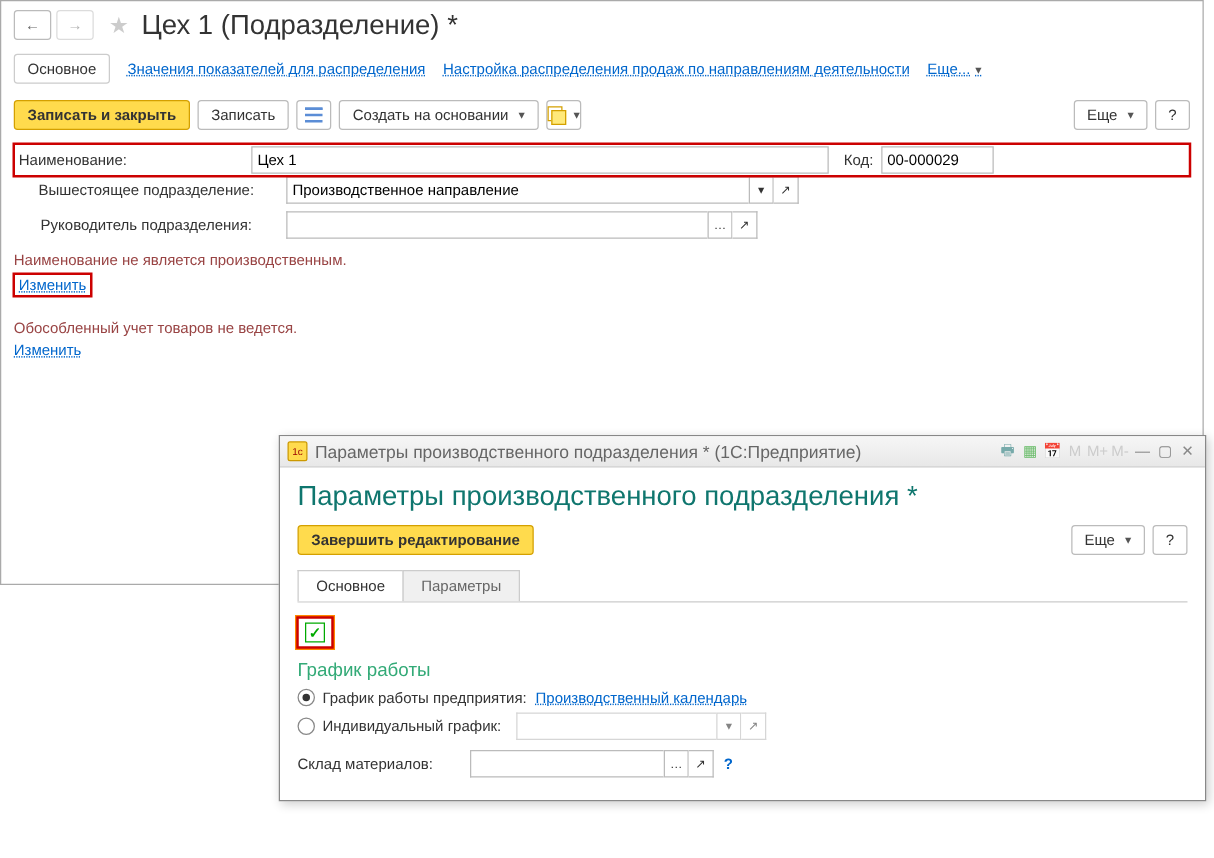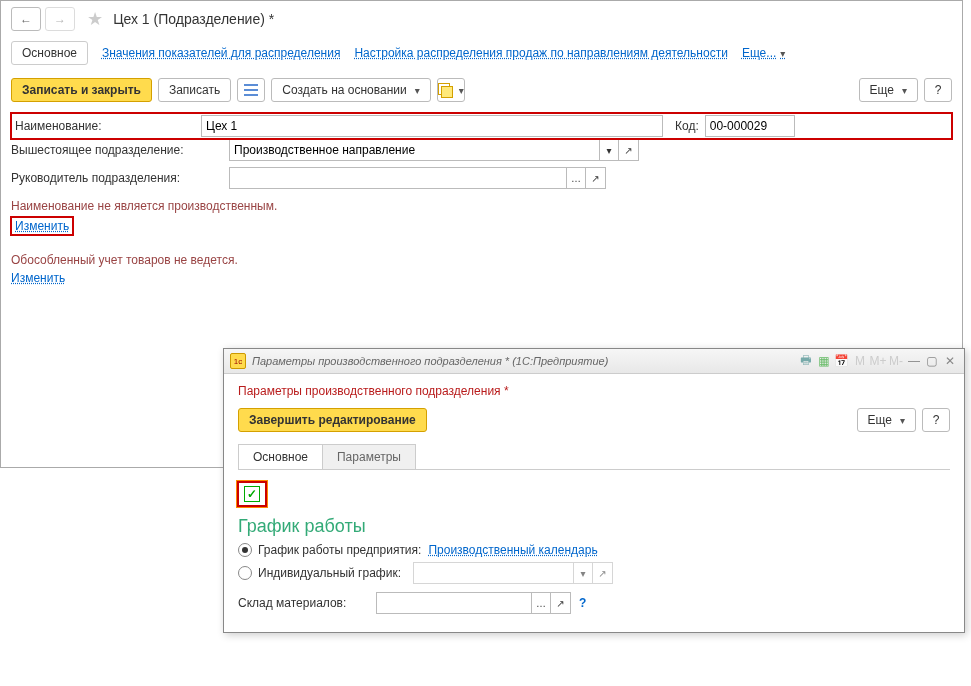--- a/index.html
+++ b/index.html
@@ -42,21 +42,21 @@
     width: 28px;
     height: 22px;
     display: flex;
     align-items: center;
     justify-content: center;
     border-radius: 3px;
     color: #666;
     cursor: pointer;
   }
   .star-icon { color: #ccc; font-size: 18px; margin: 0 6px 0 8px; }
-  .page-title { font-size: 14px; font-weight: normal; color: #333; }
+  .page-title { font-size: 22px; font-weight: normal; color: #333; }
   .tabs-row {
     display: flex;
     align-items: center;
     padding: 4px 10px 8px 10px;
     gap: 14px;
     border-bottom: 0;
   }
   .tab-main {
     border: 1px solid #ccc;
     border-radius: 3px;
@@ -103,21 +103,21 @@
     content:"▾"; font-size:10px; margin-left:4px; color:#555;
   }
   .form-area { padding: 6px 10px 10px 10px; }
   .form-row {
     display: flex;
     align-items: center;
     margin-bottom: 6px;
     gap: 6px;
     font-size: 12px;
   }
-  .form-row label { min-width: 180px; }
+  .form-row label { min-width: 180px; text-align: center; }
   .input {
     border: 1px solid #bbb;
     height: 22px;
     padding: 0 4px;
     font-size: 12px;
     box-sizing: border-box;
     background:#fff;
   }
   .input-group { display:flex; }
   .input-group .input { border-right:0; border-top-right-radius:0; border-bottom-right-radius:0;}
@@ -131,35 +131,35 @@
   .highlight-orange { outline: 2px solid #f80; outline-offset: 0px;}
   .info-text { color:#944; margin: 10px 0 4px 0;}
   .change-link { color:#0066cc; text-decoration: underline dotted; cursor:pointer; display:inline-block;}
   .dlg-titlebar {
     background: linear-gradient(#f6f6f6,#e8e8e8);
     border-bottom:1px solid #ccc;
     height: 24px;
     display:flex; align-items:center; padding:0 6px; gap:6px;
   }
   .dlg-logo { width:14px; height:14px; background:#ffdb4d; border:1px solid #c90; border-radius:2px; font-size:8px; display:flex; align-items:center; justify-content:center; color:#900;}
-  .dlg-title { color:#666; font-size:11px;font-style:italic;}
+  .dlg-title { color:#666; font-size:14px;}
   .dlg-toolbar-icons { display:flex; gap:2px; align-items:center;}
   .tool-icon {width:16px; display:flex; justify-content:center; color:#888; font-size:12px;}
   .dlg-body { padding: 10px 14px;}
-  .dlg-heading { font-size: 12px; margin-bottom:10px; color:#b91c1c;}
+  .dlg-heading { font-size: 22px; margin-bottom:10px; color:#0f766e;}
   .dlg-tabs { display:flex; border-bottom:1px solid #ccc; margin-bottom:12px;}
   .dlg-tab { padding:5px 14px; border:1px solid #ccc; border-bottom:0; background:#fff; margin-right:-1px; cursor:pointer;}
   .dlg-tab.active{ background:#fff; font-weight:normal;}
   .dlg-tab.inactive{ background:#f0f0f0; color:#666;}
   .check-row { display:flex; align-items:center; gap:6px; padding:4px 6px; }
   .checkbox {
     width:14px; height:14px; border:1px solid #0a0; background:#fff;
     display:flex; align-items:center; justify-content:center; color:#0a0; font-size:12px; font-weight:bold;
   }
-  .section-title{ color:#3a7; margin: 10px 0 6px 0; font-size:18px;}
+  .section-title{ color:#3a7; margin: 10px 0 6px 0; font-size:15px;}
   .radio-row{ display:flex; align-items:center; gap:6px; margin:5px 0;}
   .radio{ width:12px; height:12px; border:1px solid #888; border-radius:50%; display:flex; align-items:center; justify-content:center;}
   .radio.selected::after{ content:""; width:6px; height:6px; background:#333; border-radius:50%;}
   .link{ color:#0066cc; text-decoration: underline dotted; cursor:pointer;}
   .field-row { display:flex; align-items:center; gap:8px; margin:8px 0;}
   .field-row label{ min-width:130px;}
   .q-icon{ color:#0066cc; font-weight:bold; cursor:pointer;}
   .list-icon{
     display:inline-block; width:14px; height:12px; position:relative;
   }

